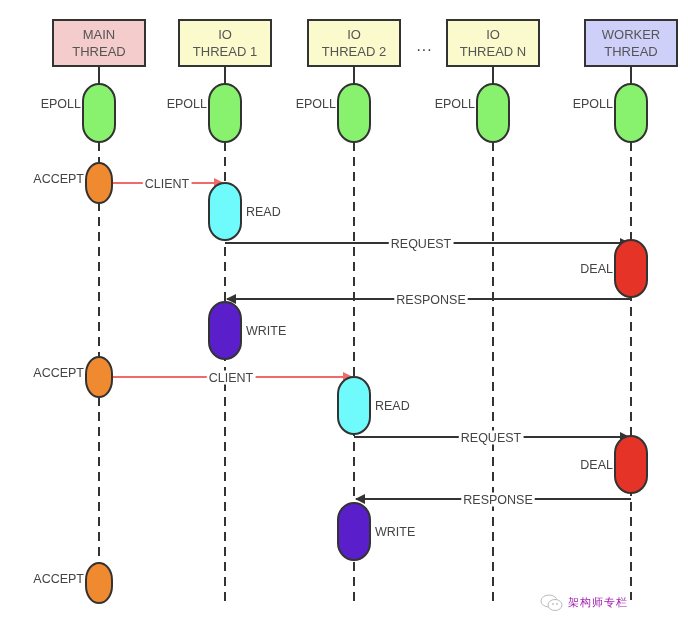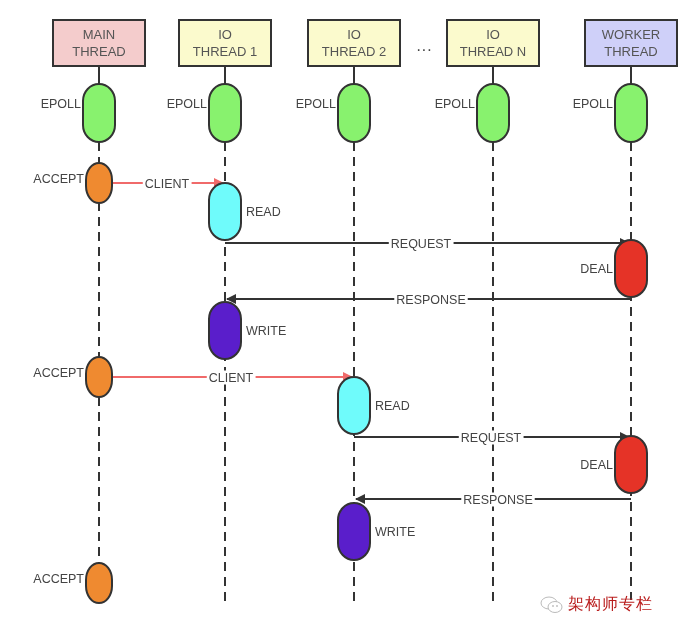--- a/index.html
+++ b/index.html
@@ -1,20 +1,20 @@
 <!DOCTYPE html>
 <html><head>
 <meta charset="utf-8">
 <style>
   html, body { margin: 0; padding: 0; background: #ffffff; }
   body { width: 688px; height: 639px; position: relative; overflow: hidden; font-family: "Liberation Sans", sans-serif; }
   #diagram { position: absolute; left: 0; top: 0; }
   .lbl { font-family: "Liberation Sans", sans-serif; font-size: 12.5px; fill: #444; }
   .hdr { font-family: "Liberation Sans", sans-serif; font-size: 13px; fill: #555; text-anchor: middle; }
-  .watermark { position: absolute; left: 540px; top: 594px; font-family: "DejaVu Sans", sans-serif; font-size: 16px; color: #b91c1c; letter-spacing: 1px; }
+  .watermark { position: absolute; left: 540px; top: 594px; font-family: "DejaVu Sans", sans-serif; font-size: 11px; color: #a21caf; letter-spacing: 1px; }
   .wm-icon { display: inline-block; width: 24px; height: 18px; vertical-align: middle; margin-right: 4px; }
 </style>
 </head>
 <body>
 
 <svg id="diagram" width="688" height="639" viewBox="0 0 688 639">
   <defs>
     <marker id="arrow-dark" markerWidth="10" markerHeight="10" refX="9" refY="5" orient="auto" markerUnits="userSpaceOnUse">
       <path d="M0,0 L10,5 L0,10 z" fill="#333"></path>
     </marker>

